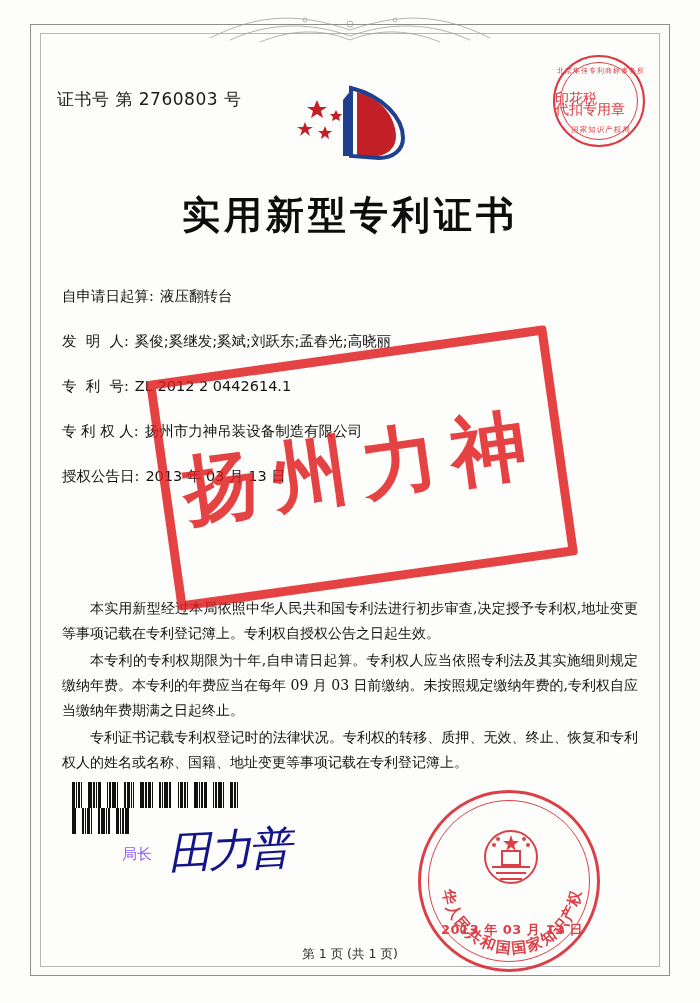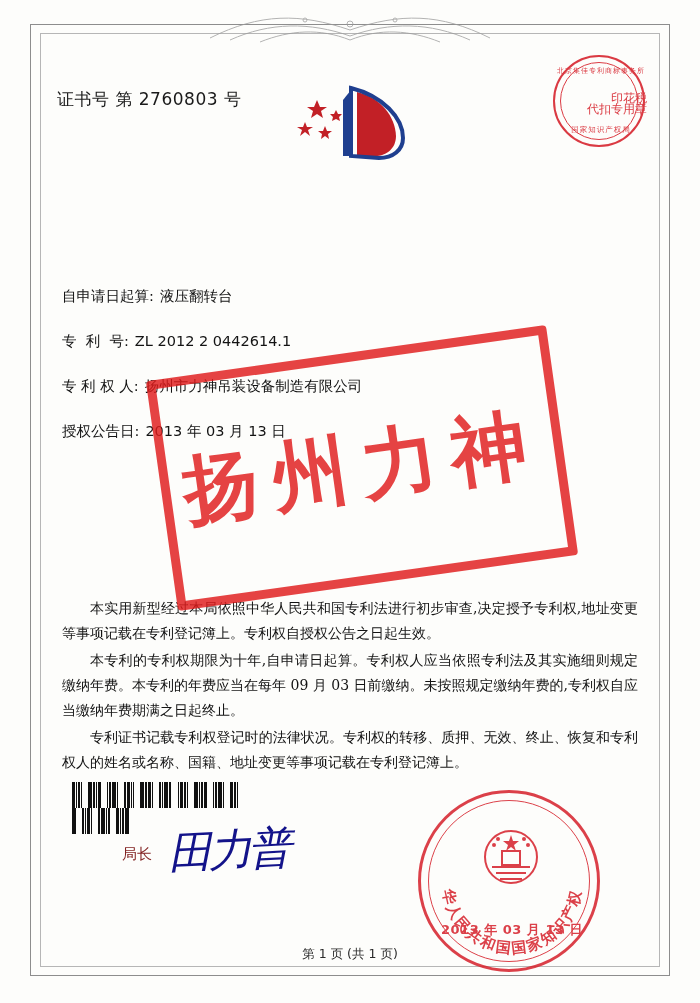--- a/index.html
+++ b/index.html
@@ -135,21 +135,21 @@
     height: 26px;
     margin-right: 1px;
     vertical-align: top;
   }
 
   .director-line {
     position: absolute;
     left: 122px;
     top: 845px;
     font-size: 15px;
-    color: #7f1d1d;
+    color: #8b5cf6;
   }
   .signature {
     position: absolute;
     left: 168px;
     top: 820px;
     width: 170px;
     height: 62px;
     font-family: "DejaVu Serif", "Liberation Serif", serif;
     font-size: 44px;
     color: #13138a;
@@ -183,22 +183,22 @@
     left: 0; top: 9px;
     width: 92px;
     text-align: center;
     font-size: 7px;
     letter-spacing: 1px;
   }
   .seal-small .mid {
     position: absolute;
     left: 0; top: 36px;
     width: 92px;
-    text-align: right;
-    font-size: 12px;
+    text-align: left;
+    font-size: 14px;
     line-height: 11px;
   }
   .seal-small .arc-bottom {
     position: absolute;
     left: 0; bottom: 10px;
     width: 92px;
     text-align: center;
     font-size: 7.5px;
     letter-spacing: 1px;
   }
@@ -313,25 +313,30 @@
     <path d="M56 78 L56 10 C 88 18, 108 40, 108 60 C 108 72, 98 80, 84 80 Z" fill="none" stroke="#1f3f8f" stroke-width="4"></path>
     <path d="M56 12 L56 78 L48 78 L48 22 Z" fill="#1f3f8f"></path>
     <g fill="#c22026">
       <polygon points="22,22 25,29 32,29 26,33 28,40 22,36 16,40 18,33 12,29 19,29"></polygon>
       <polygon points="10,44 12,49 18,49 13,52 15,58 10,54 5,58 7,52 2,49 8,49"></polygon>
       <polygon points="30,48 32,53 37,53 33,56 34,61 30,58 26,61 27,56 23,53 28,53"></polygon>
       <polygon points="41,32 43,36 47,36 44,39 45,43 41,41 37,43 38,39 35,36 39,36"></polygon>
     </g>
   </svg>
 
+  <div class="main-title">实用新型专利证书</div>
 
   <div class="fields">
     <div class="field-row">
       <span class="field-label">自申请日起算:</span>
       <span class="field-value">液压翻转台</span>
+    </div>
+    <div class="field-row">
+      <span class="field-label">发  明  人:</span>
+      <span class="field-value">奚俊;奚继发;奚斌;刘跃东;孟春光;高晓丽</span>
     </div>
     <div class="field-row">
       <span class="field-label">专  利  号:</span>
       <span class="field-value">ZL 2012 2 0442614.1</span>
     </div>
     <div class="field-row">
       <span class="field-label">专 利 权 人:</span>
       <span class="field-value">扬州市力神吊装设备制造有限公司</span>
     </div>
     <div class="field-row">

